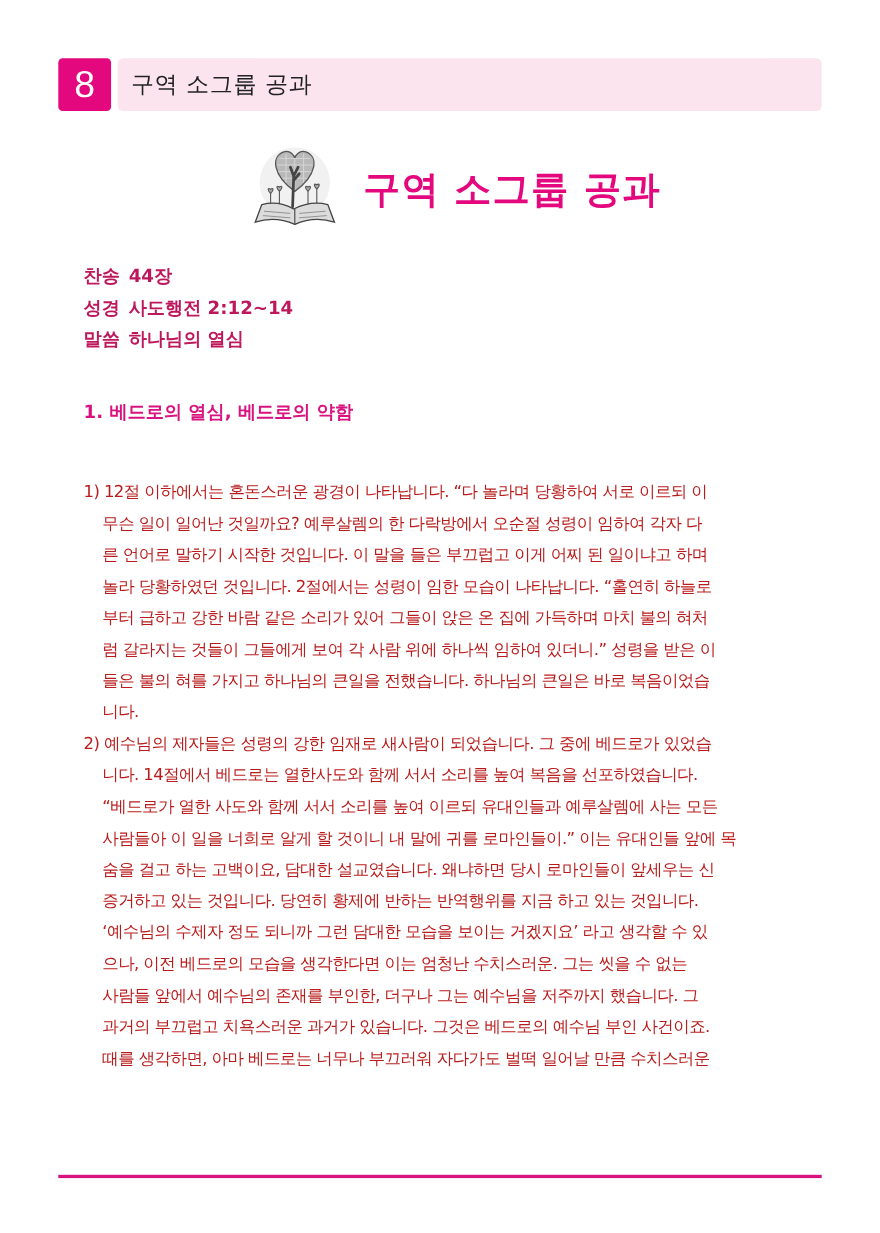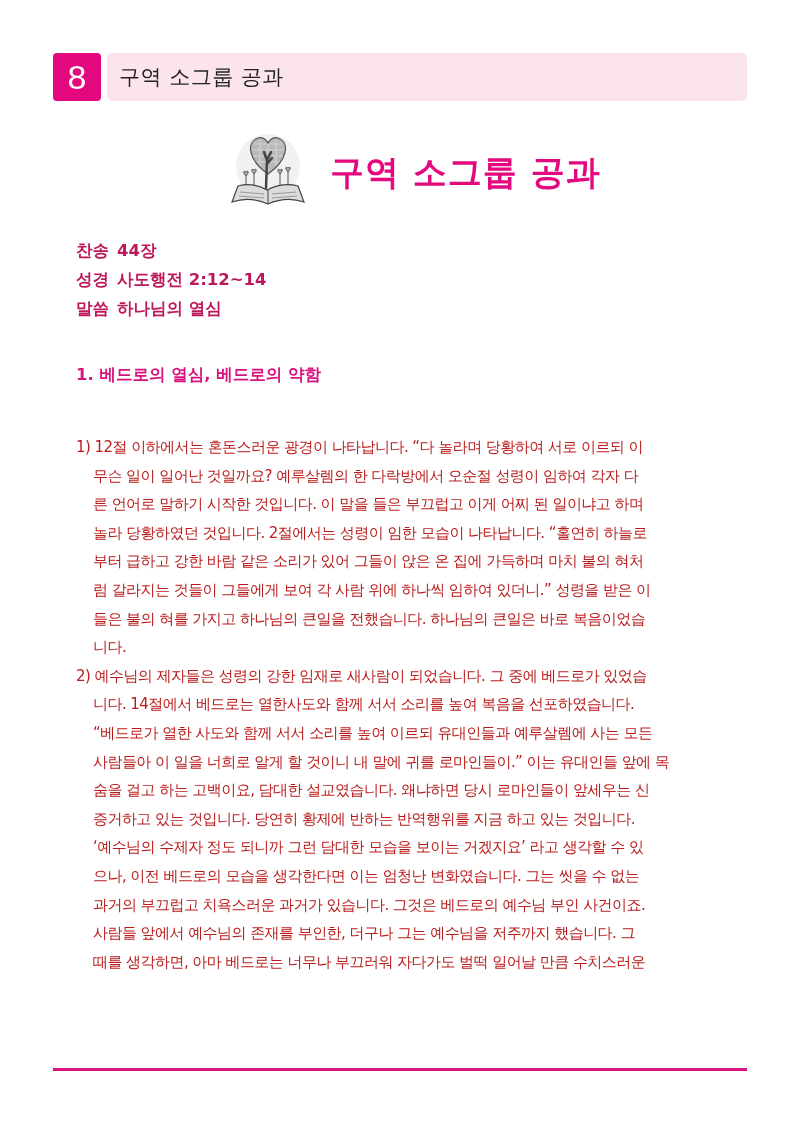--- a/index.html
+++ b/index.html
@@ -187,20 +187,20 @@
     <div class="body-line indent">니다.</div>
   </div>
   <div class="paragraph">
     <div class="body-line">2) 예수님의 제자들은 성령의 강한 임재로 새사람이 되었습니다. 그 중에 베드로가 있었습</div>
     <div class="body-line indent">니다. 14절에서 베드로는 열한사도와 함께 서서 소리를 높여 복음을 선포하였습니다.</div>
     <div class="body-line indent">“베드로가 열한 사도와 함께 서서 소리를 높여 이르되 유대인들과 예루살렘에 사는 모든</div>
     <div class="body-line indent">사람들아 이 일을 너희로 알게 할 것이니 내 말에 귀를 로마인들이.” 이는 유대인들 앞에 목</div>
     <div class="body-line indent">숨을 걸고 하는 고백이요, 담대한 설교였습니다. 왜냐하면 당시 로마인들이 앞세우는 신</div>
     <div class="body-line indent">증거하고 있는 것입니다. 당연히 황제에 반하는 반역행위를 지금 하고 있는 것입니다.</div>
     <div class="body-line indent">‘예수님의 수제자 정도 되니까 그런 담대한 모습을 보이는 거겠지요’ 라고 생각할 수 있</div>
-    <div class="body-line indent">으나, 이전 베드로의 모습을 생각한다면 이는 엄청난 변화였습니다. 그는 씻을 수 없는</div>
+    <div class="body-line indent">으나, 이전 베드로의 모습을 생각한다면 이는 엄청난 수치스러운. 그는 씻을 수 없는</div>
+    <div class="body-line indent">사람들 앞에서 예수님의 존재를 부인한, 더구나 그는 예수님을 저주까지 했습니다. 그</div>
     <div class="body-line indent">과거의 부끄럽고 치욕스러운 과거가 있습니다. 그것은 베드로의 예수님 부인 사건이죠.</div>
-    <div class="body-line indent">사람들 앞에서 예수님의 존재를 부인한, 더구나 그는 예수님을 저주까지 했습니다. 그</div>
     <div class="body-line indent">때를 생각하면, 아마 베드로는 너무나 부끄러워 자다가도 벌떡 일어날 만큼 수치스러운</div>
   </div>
 </div>
 
 <div class="bottom-rule"></div>
 
 </body></html>

